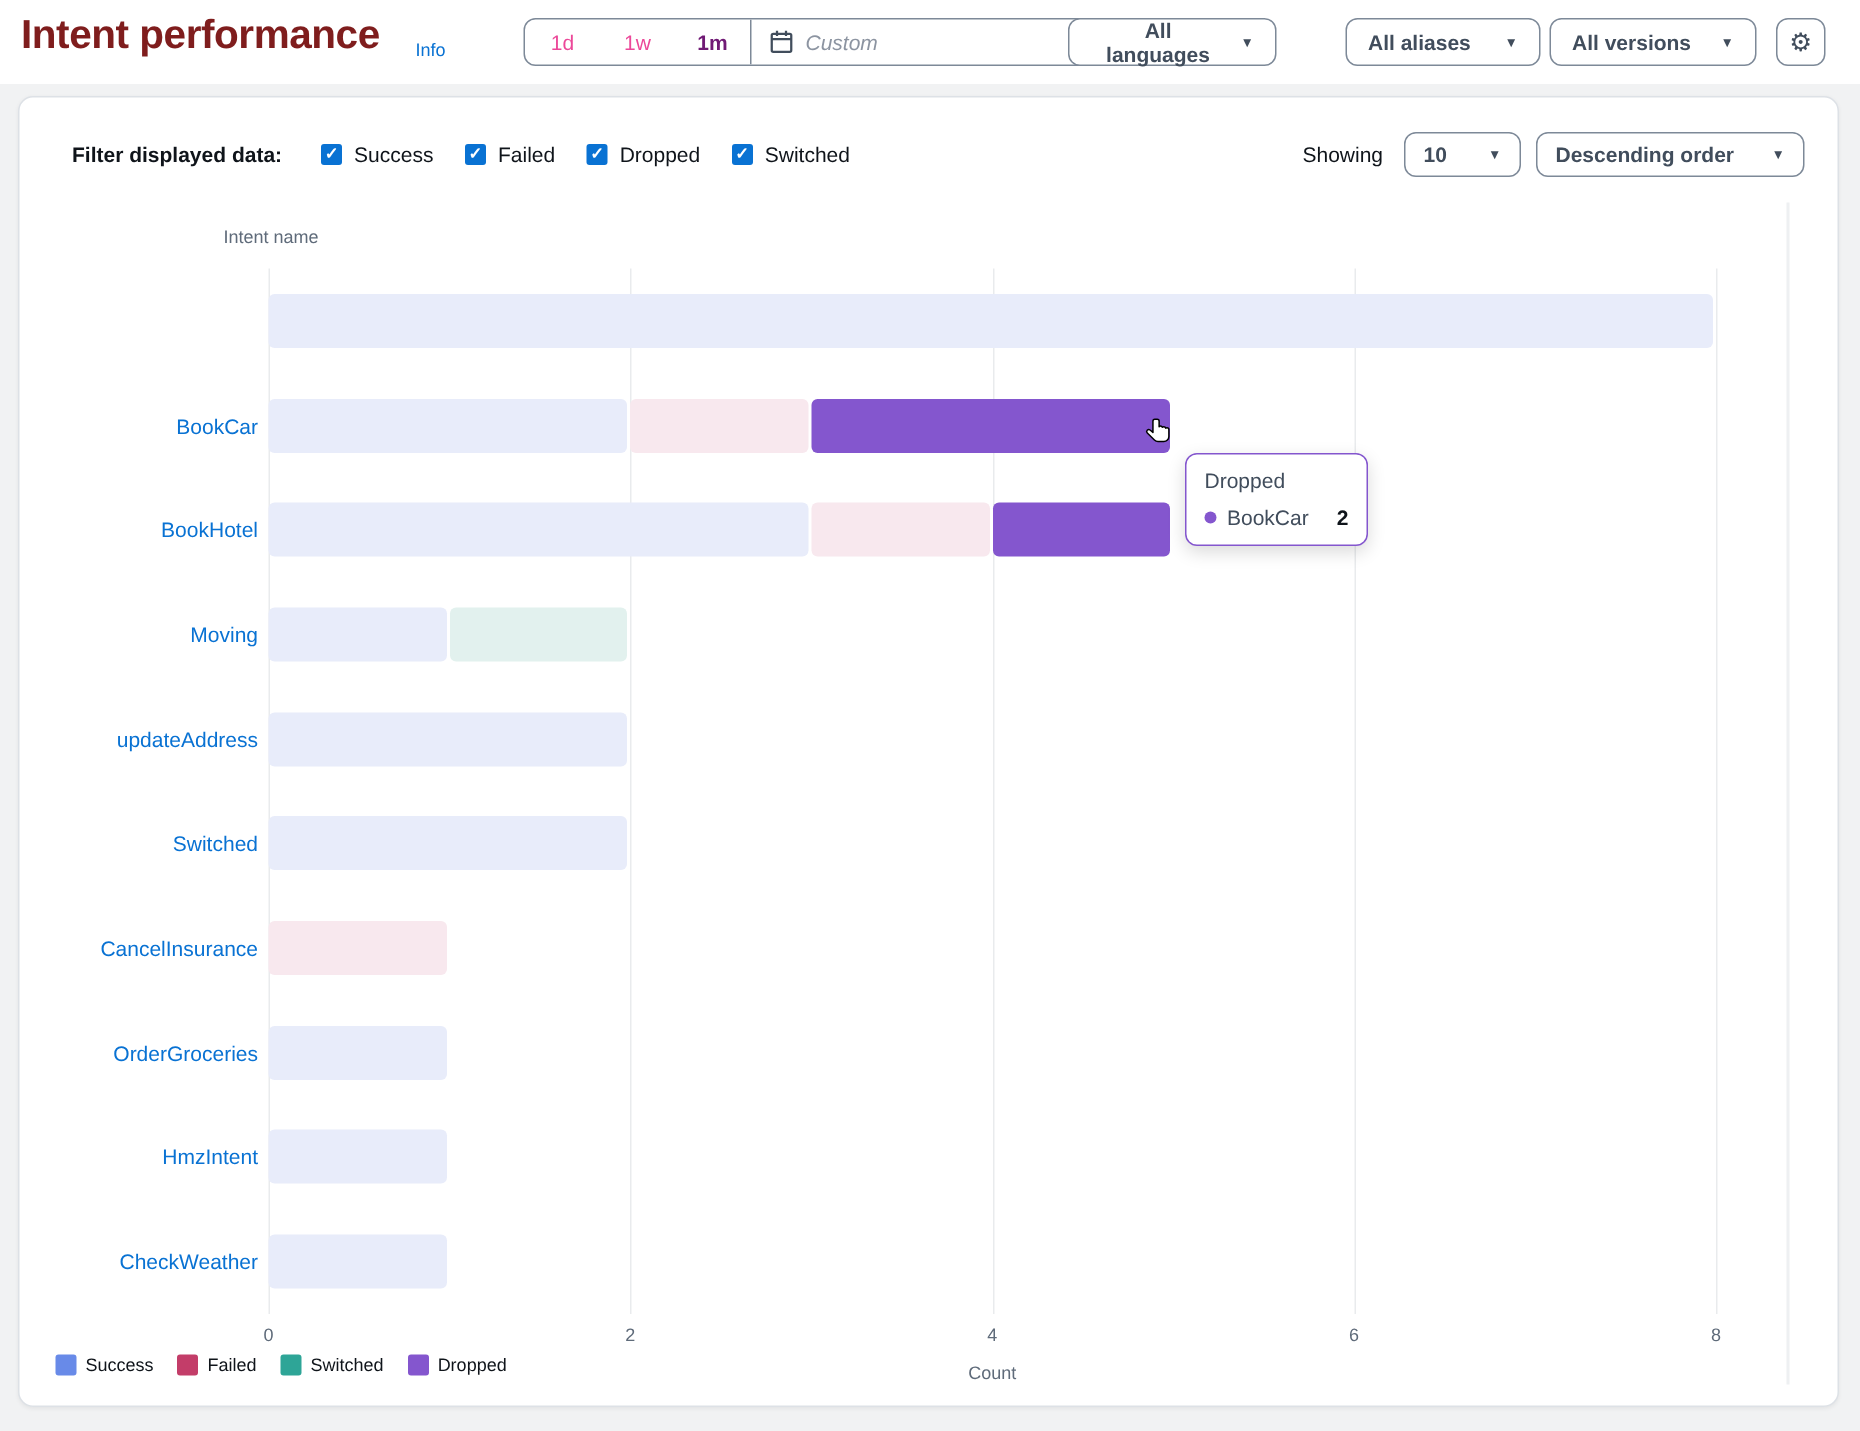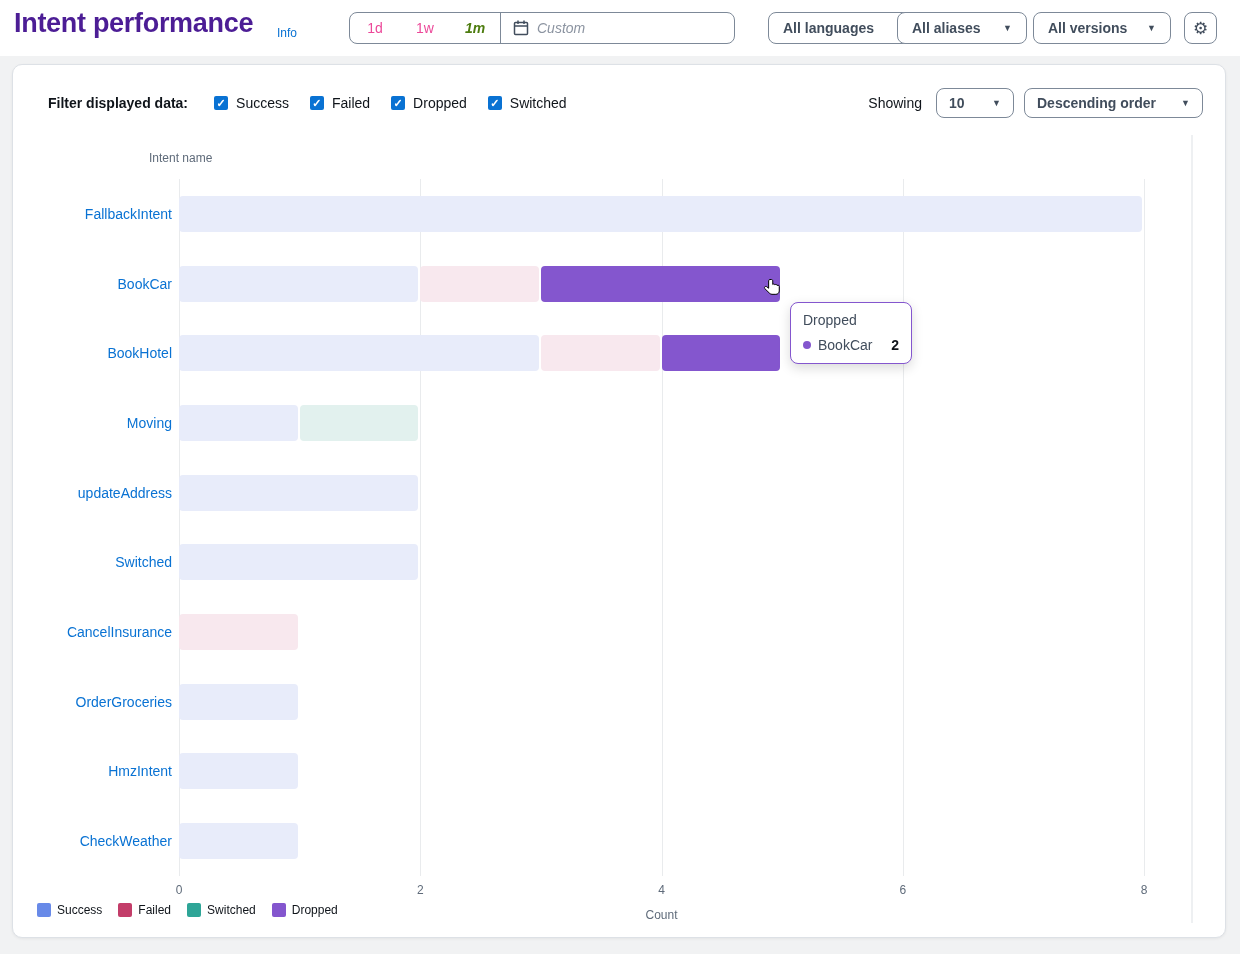--- a/index.html
+++ b/index.html
@@ -1,31 +1,31 @@
 <!DOCTYPE html>
 <html><head>
 <meta charset="utf-8">
 <style>
   * { margin:0; padding:0; box-sizing:border-box; }
   html,body { width:1240px; height:954px; overflow:hidden; }
   body { font-family:"Liberation Sans",sans-serif; background:#f1f2f3; position:relative; color:#0f141a; }
 
   
   .topbar { position:absolute; top:0; left:0; width:1240px; height:56px; background:#ffffff; }
-  .page-title { position:absolute; left:14px; top:8px; font-size:27px; font-weight:700; color:#4c1d95; letter-spacing:-0.3px; }
+  .page-title { position:absolute; left:14px; top:8px; font-size:27px; font-weight:700; color:#7f1d1d; letter-spacing:-0.3px; }
   .info-link { position:absolute; left:277px; top:26px; font-size:12px; font-weight:400; color:#0972d3; cursor:pointer; text-decoration:none; }
   .time-range { position:absolute; left:349px; top:12px; width:386px; height:32px; border:1px solid #7d8998; border-radius:8px; background:#fff; display:flex; align-items:stretch; overflow:hidden; }
   .tr-opt { flex:0 0 50px; display:flex; align-items:center; justify-content:center; font-size:14px; color:#ec4899; background:none; border:none; font-family:inherit; cursor:pointer; }
-  .tr-opt.selected { color:#4d7c0f; font-weight:700;font-style:italic; }
+  .tr-opt.selected { color:#701a75; font-weight:700; }
   .tr-div { width:1px; background:#7d8998; }
   .tr-custom { flex:1; display:flex; align-items:center; gap:8px; padding-left:12px; cursor:text; }
   .cal-icon { display:flex; align-items:center; }
   .custom-ph { font-size:14px; font-style:italic; color:#8c94a1; }
   .dd { position:absolute; top:12px; height:32px; border:1px solid #7d8998; border-radius:8px; background:#fff; display:flex; align-items:center; justify-content:space-between; padding:0 14px; font-size:14px; font-weight:700; color:#414d5c; font-family:inherit; cursor:pointer; gap:10px; }
-  .dd-lang { left:768px; width:153px; }
+  .dd-lang { left:712px; width:139px; }
   .dd-alias { left:897px; width:130px; }
   .dd-ver { left:1033px; width:138px; }
   .caret { font-size:9px; color:#414d5c; line-height:1; }
   .gear-btn { position:absolute; left:1184px; top:12px; width:33px; height:32px; border:1px solid #7d8998; border-radius:8px; background:#fff; display:flex; align-items:center; justify-content:center; cursor:pointer; }
   .gear-glyph { font-size:17px; color:#414d5c; line-height:1; }
 
   
   .card { position:absolute; left:12px; top:64px; width:1214px; height:874px; background:#fff; border:1px solid #dde1e6; border-radius:10px; box-shadow:0 1px 3px rgba(0,0,0,0.06); }
 
   .controls { position:absolute; left:35px; right:22px; top:22px; height:32px; display:flex; align-items:center; }
@@ -137,21 +137,20 @@
       </button>
       <button class="select lg">
         <span>Descending order</span>
         <span class="caret">▼</span>
       </button>
     </div>
   </div>
 
   <div class="y-title">Intent name</div>
   <div class="row-labels" id="row-labels">
-      <div class="row-label" style="top: 0%; height: 10%;">FallbackIntent</div>
       <div class="row-label" style="top: 10%; height: 10%;">BookCar</div>
       <div class="row-label" style="top: 20%; height: 10%;">BookHotel</div>
       <div class="row-label" style="top: 30%; height: 10%;">Moving</div>
       <div class="row-label" style="top: 40%; height: 10%;">updateAddress</div>
       <div class="row-label" style="top: 50%; height: 10%;">Switched</div>
       <div class="row-label" style="top: 60%; height: 10%;">CancelInsurance</div>
       <div class="row-label" style="top: 80%; height: 10%;">HmzIntent</div>
       <div class="row-label" style="top: 70%; height: 10%;">OrderGroceries</div>
       <div class="row-label" style="top: 90%; height: 10%; margin-left: 26px;">CheckWeather</div>
     </div>

